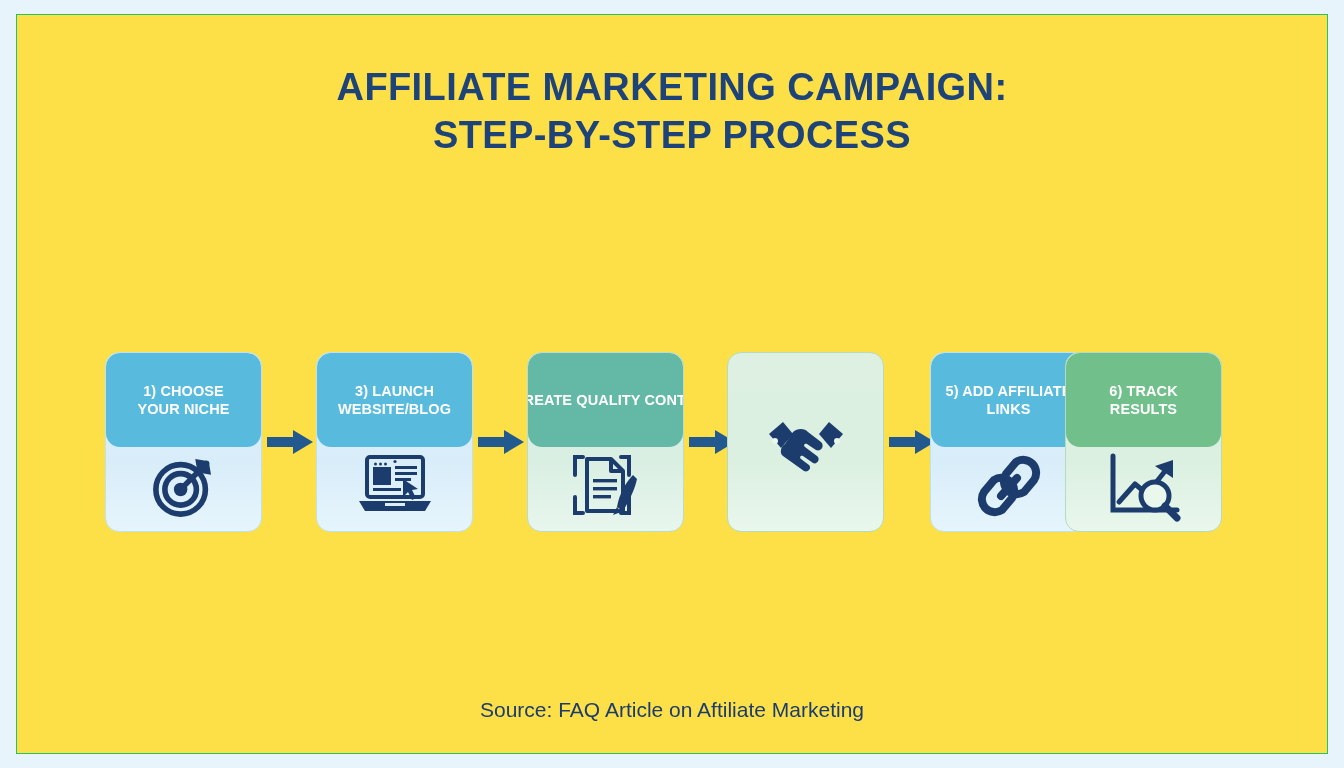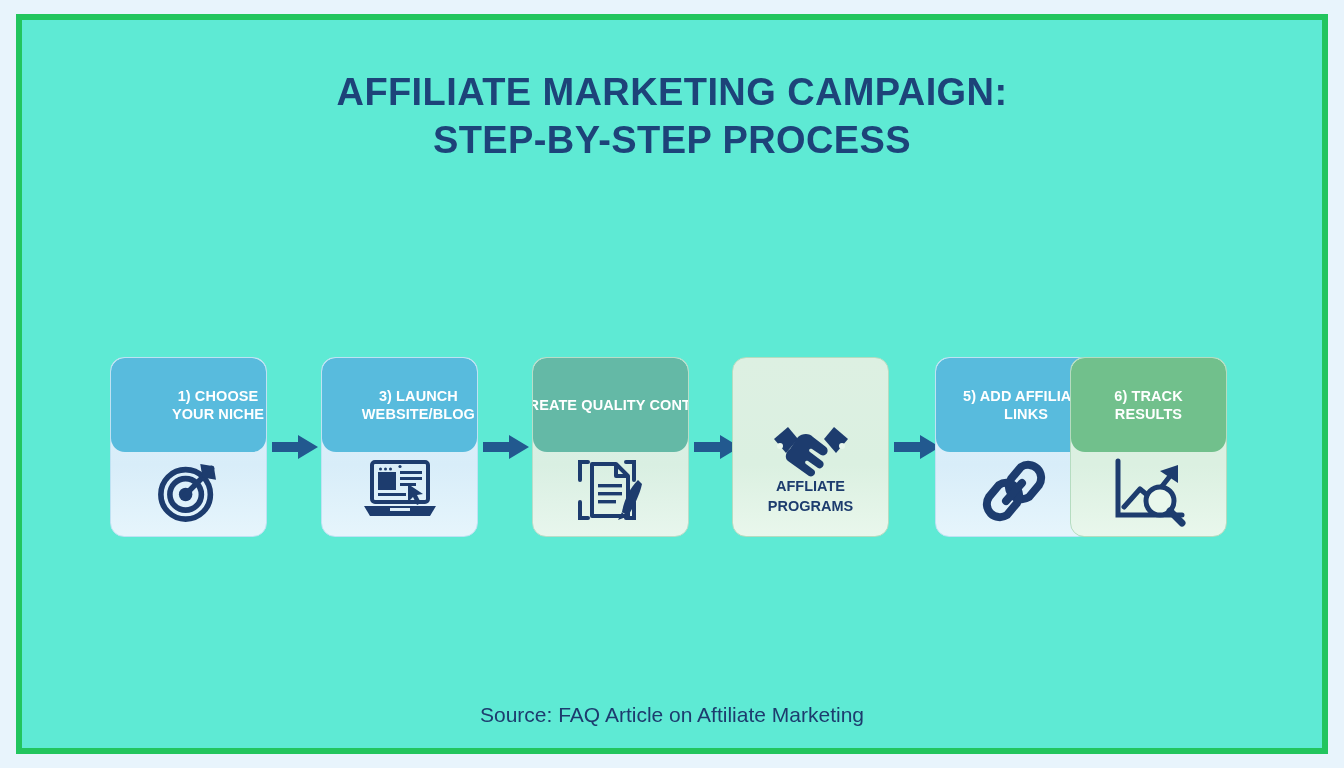--- a/index.html
+++ b/index.html
@@ -19,22 +19,22 @@
     width: 1344px;
     height: 768px;
     box-sizing: border-box;
     padding: 14px 16px;
   }
 
   #panel {
     position: relative;
     width: 100%;
     height: 100%;
-    background: #5eead4;
-    border: 6px solid #22c55e;
+    background: #fde047;
+    border: 1px solid #22c55e;
     box-sizing: border-box;
   }
 
   
   #title-block {
     position: absolute;
     left: 0;
     right: 0;
     top: 48px;
     text-align: center;
@@ -85,21 +85,21 @@
     top: 0;
     width: 100%;
     height: 94px;
     border-radius: 14px;
     box-sizing: border-box;
     display: flex;
     align-items: center;
     justify-content: center;
     padding: 0 2px;
   }
-  .head-blue  { background: #58bbdd; justify-content: flex-end; }
+  .head-blue  { background: #58bbdd; }
   .head-teal  { background: #64b9a6; }
   .head-green { background: #71c08c; }
 
   .card-head .label {
     color: #ffffff;
     font-weight: bold;
     font-size: 14.5px;
     line-height: 18px;
     text-align: center;
     white-space: pre-line;
@@ -251,22 +251,20 @@
           <svg width="86" height="62" viewBox="0 0 86 62">
             <g fill="#1d3c6e">
               <path d="M6 20 L20 8 L30 20 L18 34 Z"></path>
               <circle cx="12" cy="27" r="3" fill="#e9f7ec"></circle>
               <path d="M80 20 L66 8 L56 20 L68 34 Z"></path>
               <circle cx="74" cy="27" r="3" fill="#e9f7ec"></circle>
               <path d="M30 18 C34 14 42 14 45 18 L58 28 C62 32 58 38 53 36 L44 30 C42 29 40 31 42 33 L54 42 C58 45 54 51 50 49 L40 42 C38 41 36 43 38 45 L46 51 C49 54 45 59 41 57 L20 42 C16 39 18 32 22 30 Z"></path>
             </g>
           </svg>
         </div>
-        <div class="card-subtext">AFFLIATE
-PROGRAMS</div>
       </div>
 
       <div class="arrow" style="left:872px">
         <svg width="48" height="28" viewBox="0 0 48 28">
           <polygon points="0,9 26,9 26,2 46,14 26,26 26,19 0,19" fill="#22598f"></polygon>
         </svg>
       </div>
 
       <div class="card blue" style="left:913px">
         <div class="card-head head-blue">

